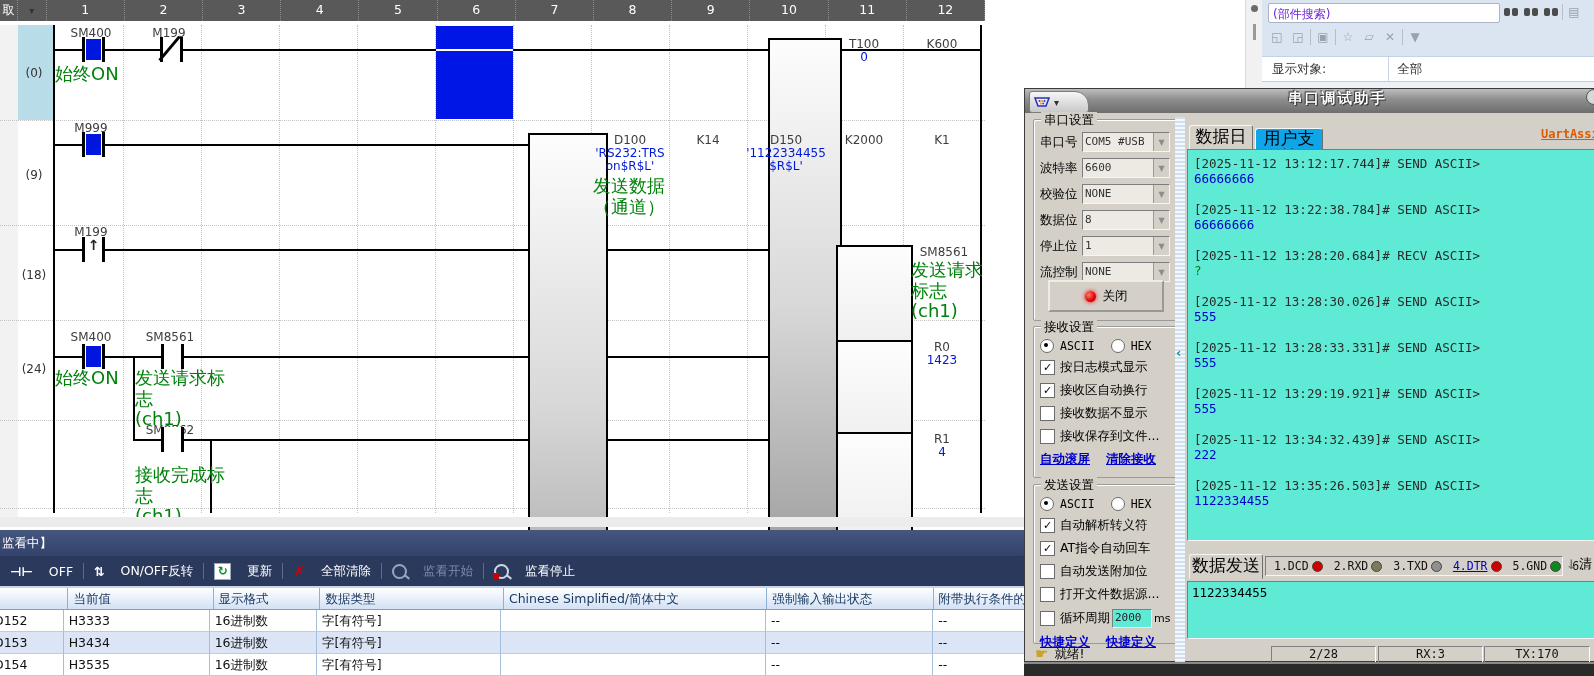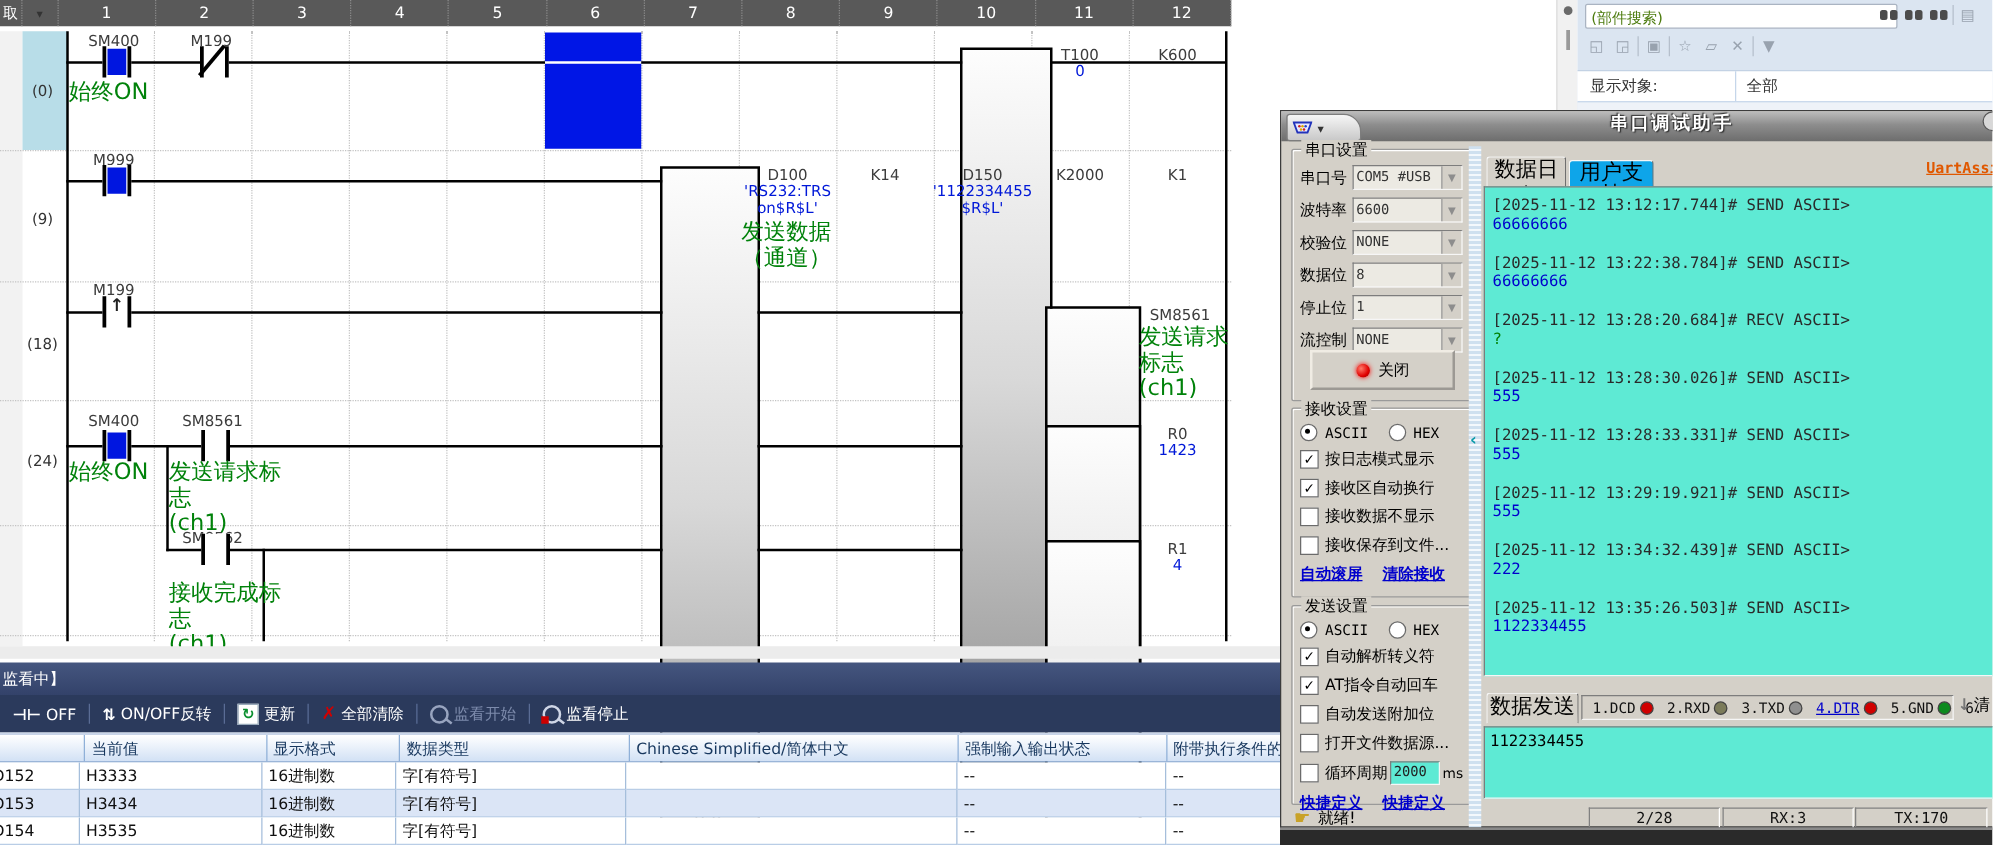--- a/index.html
+++ b/index.html
@@ -19,21 +19,21 @@
   .nc{position:absolute;left:5px;top:-4px;width:3px;height:31px;background:#000;transform:rotate(40deg)}
   .eu::after{content:'↑';position:absolute;left:0;right:0;top:0;text-align:center;font-weight:bold;font-size:14px}
   .dev{position:absolute;font-size:12px;color:#3d3d3d;text-align:center;line-height:1.12;white-space:pre-line}
   .blue{color:#0018d8}
   .cmt{position:absolute;font-size:18px;color:#00820a;line-height:1.15;white-space:pre-line}
   .step{position:absolute;font-size:12px;color:#333;text-align:center}
   .ibox{position:absolute;border:2px solid #000;background:linear-gradient(180deg,#fdfdfd,#d8d8d8 45%,#8e8e8e);
         display:flex;align-items:flex-start;justify-content:center;font-size:13px;color:#000;padding-top:32%}
   
   .wtb{display:flex;align-items:center;color:#fff;font-size:12.5px}
-  .wbtn{display:flex;align-items:center;gap:4px;padding:0 8px;height:22px;cursor:default}
+  .wbtn{display:flex;align-items:center;gap:16px;padding:0 8px;height:22px;cursor:default}
   .wsep{width:1px;height:16px;background:#5a6c95;margin:0 2px}
   .whead{display:flex;background:linear-gradient(180deg,#ffffff,#d2e1f5);border-bottom:1px solid #7da0cc}
   .wh{font-size:12.5px;color:#17375e;line-height:21px;padding-left:5px;border-right:1px solid #8fb0d8;overflow:hidden;white-space:nowrap}
   .wrow{display:flex}
   .wc{font-size:12.5px;color:#101010;line-height:21px;padding-left:5px;border-right:1px solid #a5bedb;border-bottom:1px solid #b9cde6;overflow:hidden;white-space:nowrap}
   .i-contact::after{content:'⊣⊢';font-weight:bold}
   .i-swap::after{content:'⇅';font-weight:bold}
   .i-ref{width:15px;height:15px;background:#fff;border:1px solid #9ab;display:inline-flex;align-items:center;justify-content:center}
   .i-ref::after{content:'↻';color:#0a8f2f;font-weight:bold;font-size:12px}
   .i-x::after{content:'✗';color:#d00000;font-weight:bold;font-size:14px}
@@ -282,21 +282,21 @@
     <div class="wc" style="width:167px">--</div>
     <div class="wc" style="width:89px;border-right:none">--</div>
   </div>
 
   <div class="a" style="left:1245px;top:0;width:17px;height:88px;background:#f1f1f1;border-left:1px solid #dcdcdc">
     <div style="position:absolute;left:5px;top:5px;width:7px;height:7px;border-radius:50%;background:#6a6a6a"></div>
     <div style="position:absolute;left:7px;top:24px;width:3px;height:16px;background:#999"></div>
   </div>
 
   <div class="a" style="left:1262px;top:0;width:332px;height:88px;background:#dbe5f1">
-    <div class="a" style="left:6px;top:3px;width:250px;height:20px;background:#fff;border:1px solid #aab4c2;border-radius:2px;padding:2px 4px;color:#4d7c0f">(部件搜索)</div>
+    <div class="a" style="left:6px;top:3px;width:232px;height:20px;background:#fff;border:1px solid #aab4c2;border-radius:2px;padding:2px 4px;color:#6d28d9">(部件搜索)</div>
     <div class="a" style="left:240px;top:3px;display:flex;align-items:center;gap:2px">
       <span class="binoc">
           <i></i>
           <i></i>
         </span>
       <span class="binoc">
           <i></i>
           <i></i>
         </span>
       <span class="binoc">

